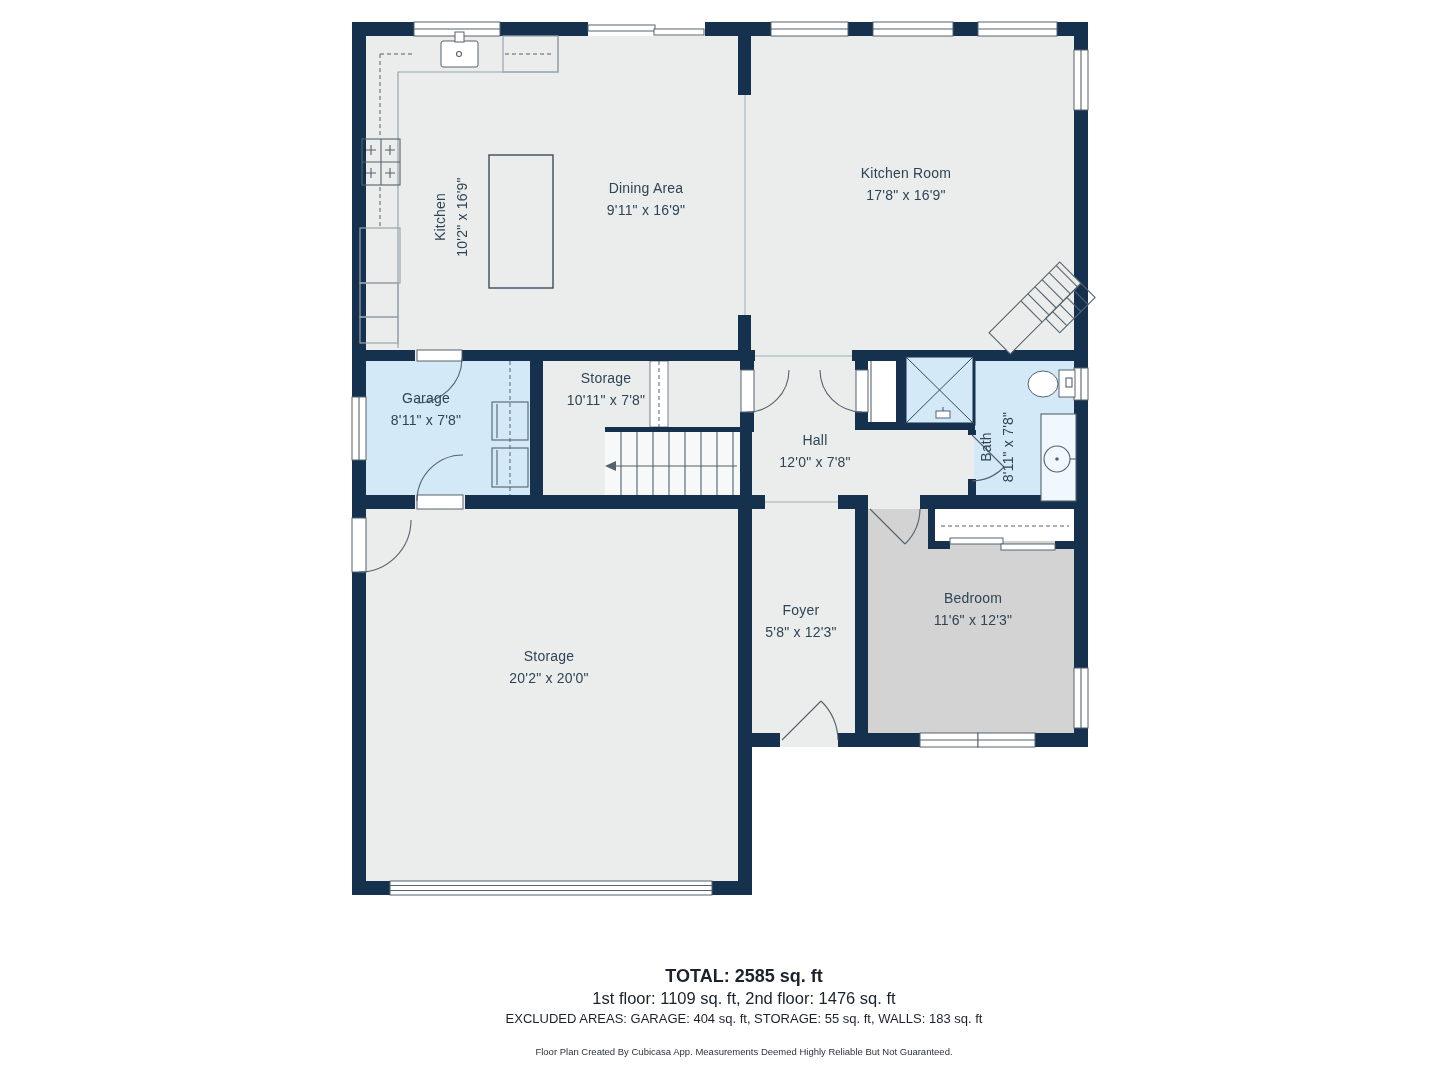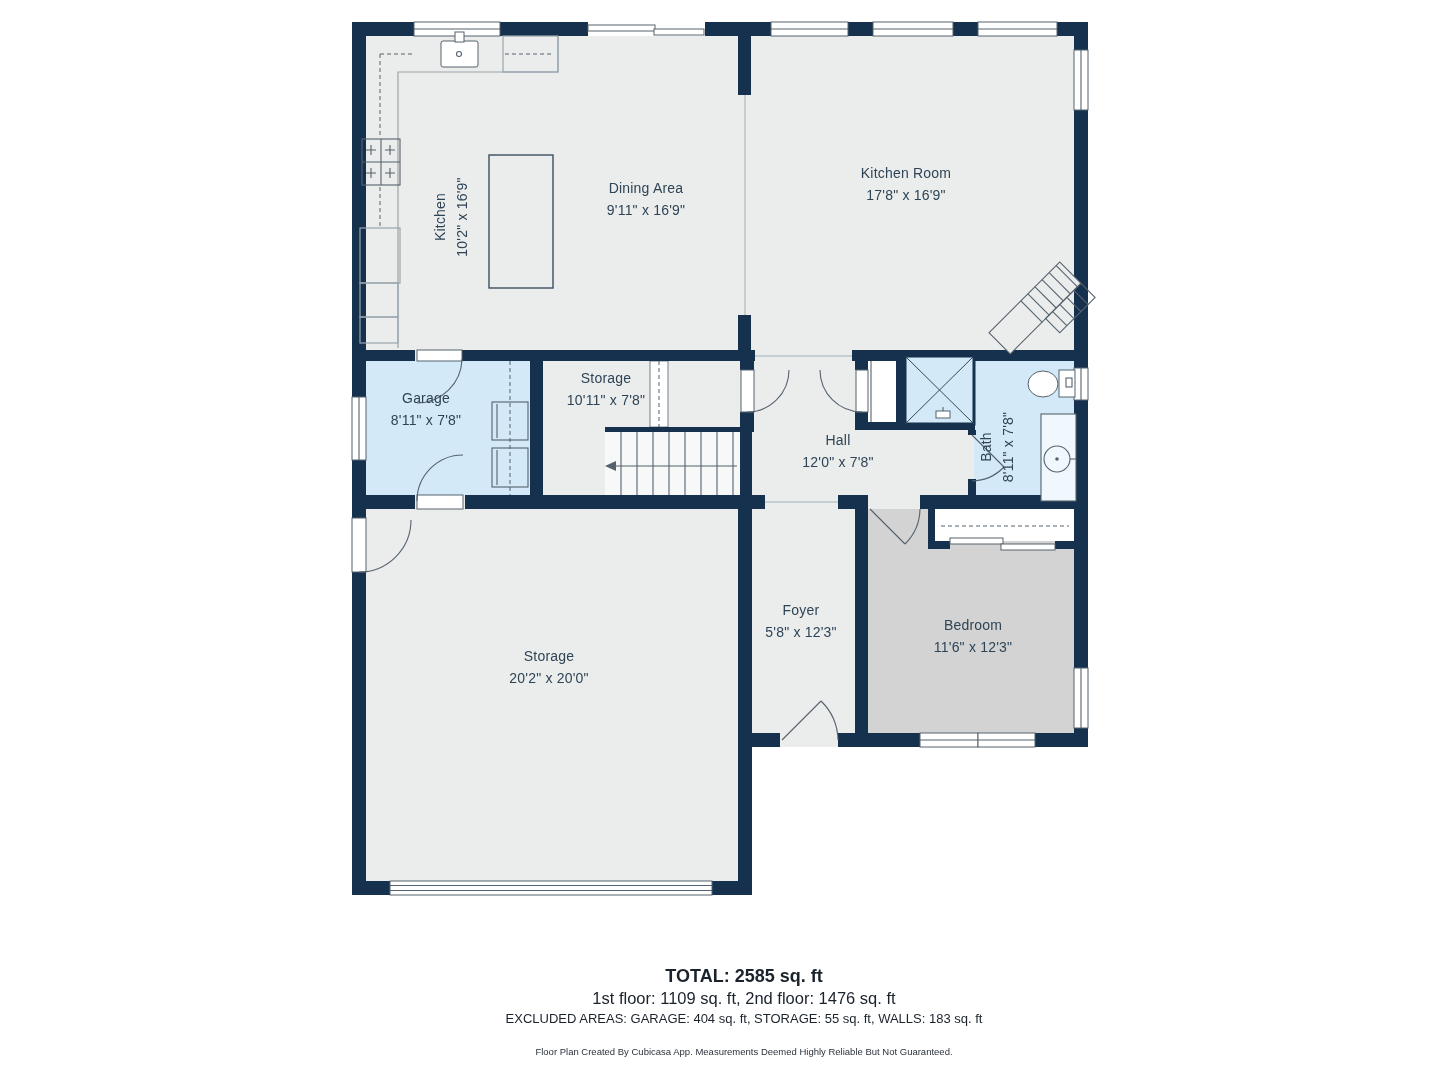--- a/index.html
+++ b/index.html
@@ -300,37 +300,37 @@
   <span>17'8" x 16'9"</span>
 </div>
 <div class="label" style="left:426px;top:409px">
   <span>Garage</span>
   <span>8'11" x 7'8"</span>
 </div>
 <div class="label" style="left:606px;top:389px">
   <span>Storage</span>
   <span>10'11" x 7'8"</span>
 </div>
-<div class="label" style="left:838px;top:451px">
+<div class="label" style="left:815px;top:451px">
   <span>Hall</span>
   <span>12'0" x 7'8"</span>
 </div>
 <div class="label vlabel" style="left:997px;top:447px">
   <span>Bath</span>
   <span>8'11" x 7'8"</span>
 </div>
 <div class="label" style="left:549px;top:667px">
   <span>Storage</span>
   <span>20'2" x 20'0"</span>
 </div>
 <div class="label" style="left:801px;top:621px">
   <span>Foyer</span>
   <span>5'8" x 12'3"</span>
 </div>
-<div class="label" style="left:973px;top:636px">
+<div class="label" style="left:973px;top:609px">
   <span>Bedroom</span>
   <span>11'6" x 12'3"</span>
 </div>
 
 <div class="footer f-total">TOTAL: 2585 sq. ft</div>
 <div class="footer f-floors">1st floor: 1109 sq. ft, 2nd floor: 1476 sq. ft</div>
 <div class="footer f-excluded">EXCLUDED AREAS: GARAGE: 404 sq. ft, STORAGE: 55 sq. ft, WALLS: 183 sq. ft</div>
 <div class="footer f-disclaimer">Floor Plan Created By Cubicasa App. Measurements Deemed Highly Reliable But Not Guaranteed.</div>
 
 </div>

